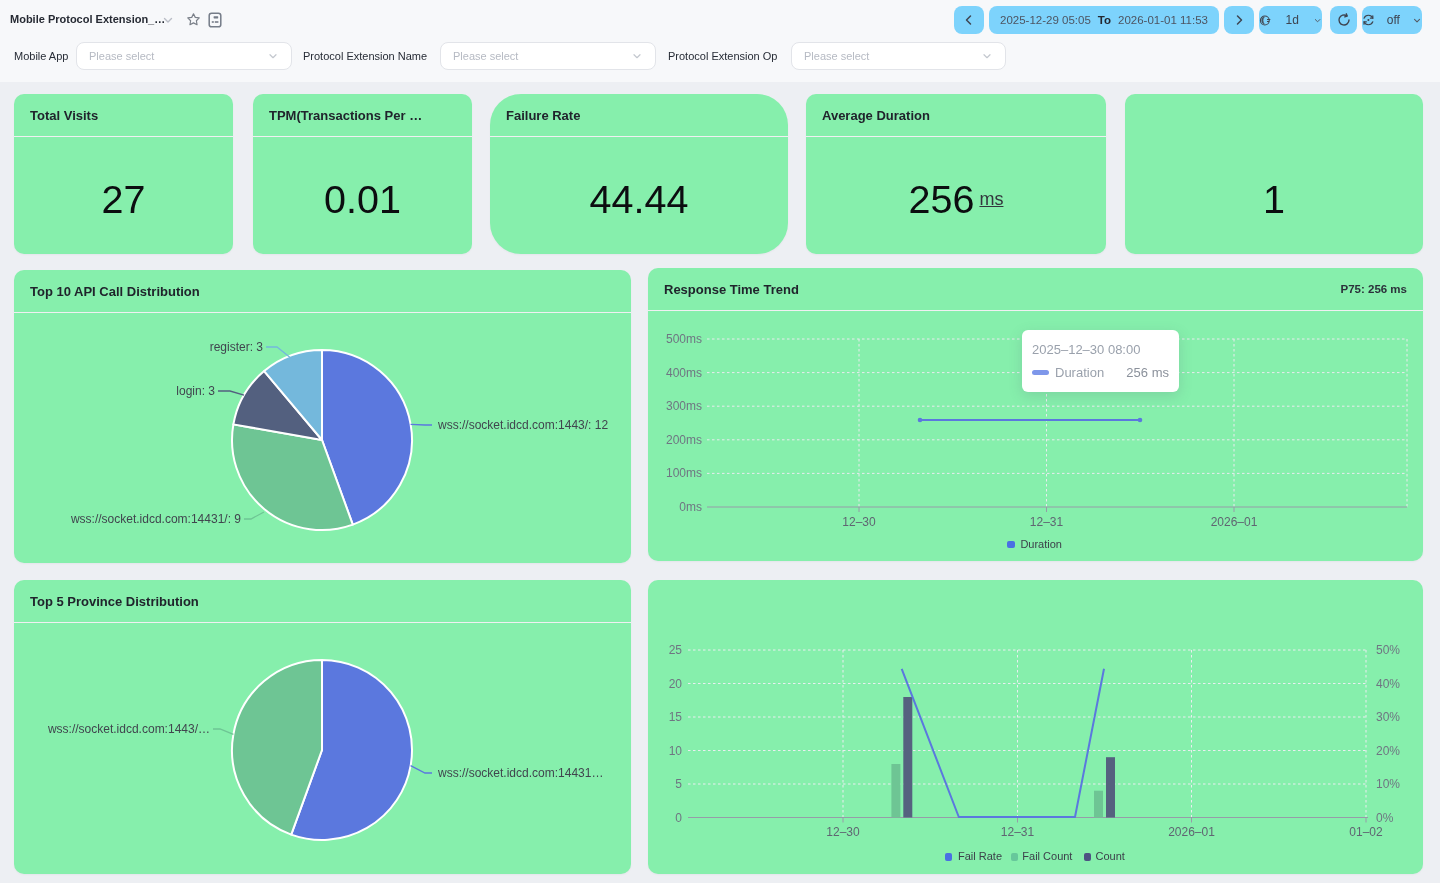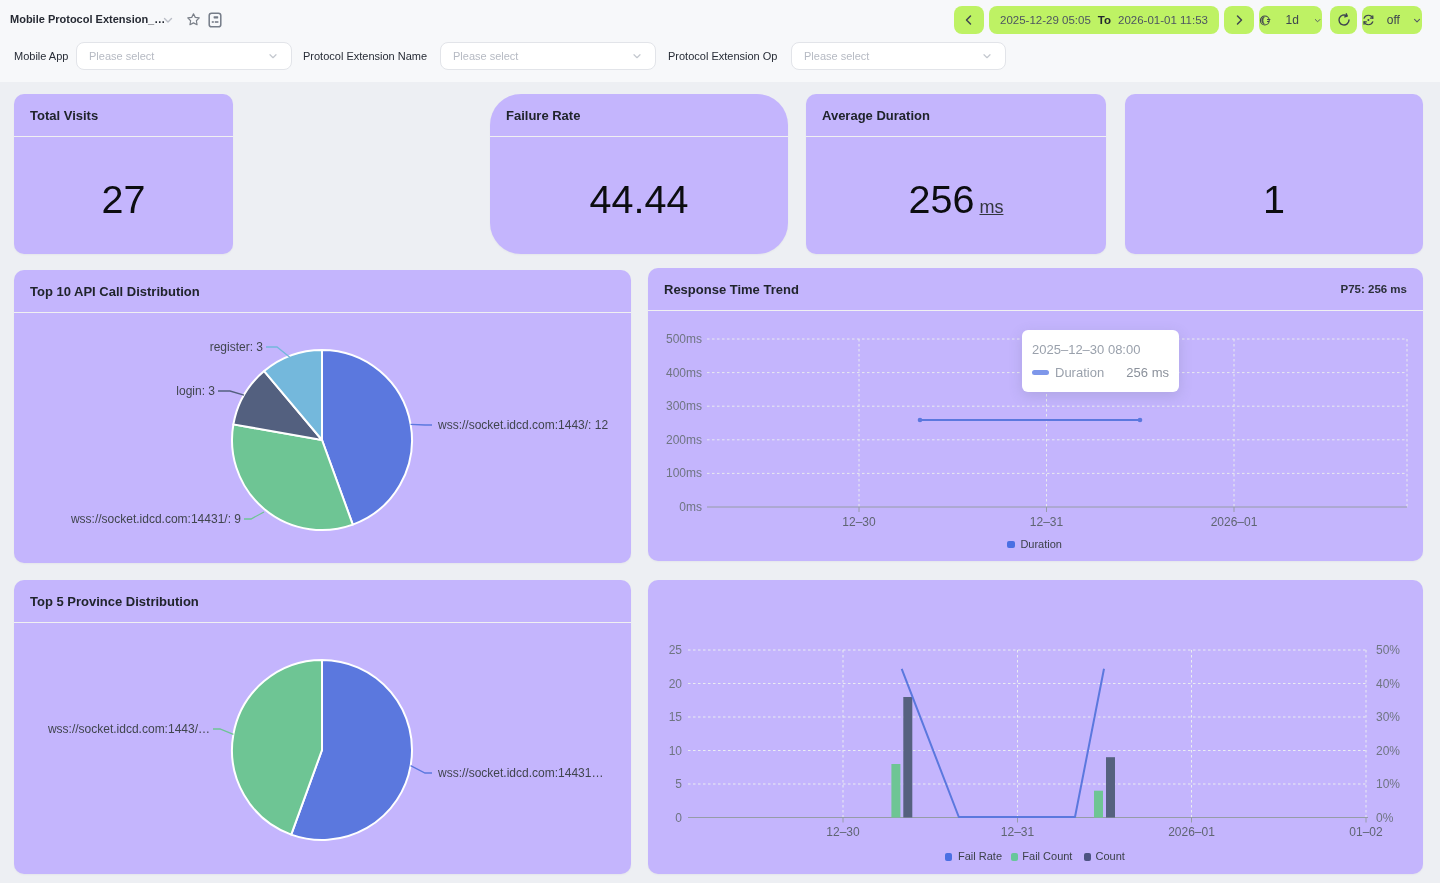--- a/index.html
+++ b/index.html
@@ -1,33 +1,33 @@
 <!DOCTYPE html>
 <html><head>
 <meta charset="utf-8">
 <style>
 * { margin:0; padding:0; box-sizing:border-box; }
 html,body { width:1440px; height:883px; overflow:hidden; background:#edeff3;
   font-family:"Liberation Sans", sans-serif; }
 .abs { position:absolute; }
 #page { position:relative; width:1324px; height:883px; }
 #header { position:absolute; left:0; top:0; width:1440px; height:82px; background:#f7f8fa; }
-.btn { position:absolute; top:6px; height:28px; background:#bef264; border-radius:8px;
+.btn { position:absolute; top:6px; height:28px; background:#7dd3fc; border-radius:8px;
   display:flex; align-items:center; justify-content:center; color:#3e4450; }
 .sel { position:absolute; top:42px; height:28px; background:#fff; border:1px solid #e2e4e9;
   border-radius:8px; display:flex; align-items:center; padding:0 12px; }
 .sel .ph { color:#b6bac3; font-size:11px; flex:1; }
 .flabel { position:absolute; top:42px; height:28px; line-height:28px; font-size:11px; color:#272c36; }
-.card { position:absolute; background:#c4b5fd; border-radius:10px; box-shadow:0 1px 2px rgba(31,35,41,0.04); }
+.card { position:absolute; background:#86efac; border-radius:10px; box-shadow:0 1px 2px rgba(31,35,41,0.04); }
 .chead { position:absolute; left:0; top:0; right:0; height:43px; border-bottom:1px solid #f0f0f2; }
 .chead .t { position:absolute; left:16px; top:0; line-height:43px; font-size:13px; font-weight:700; color:#20242c; }
 .chead .r { position:absolute; right:16px; top:0; line-height:43px; font-size:11.5px; font-weight:700; color:#2b303a; }
 .bignum { position:absolute; left:0; right:0; top:43px; bottom:0; display:flex;
   align-items:center; justify-content:center; padding-top:7px; font-size:39.5px; color:#0c0d10; letter-spacing:0; }
-.bignum .unit { font-size:18px; color:#33363d; margin-left:5px; align-self:center; position:relative; top:8px;text-decoration:underline; }
+.bignum .unit { font-size:18px; color:#33363d; margin-left:5px; align-self:center; position:relative; top:0;text-decoration:underline; }
 .axlab { font-size:12px; fill:#6f7582; }
 .xlab { font-size:12px; fill:#5f6572; }
 .pielab { font-size:12px; fill:#40454e; }
 .legtxt { position:absolute; font-size:11px; line-height:13px; color:#3c414a; }
 .legsq { position:absolute; width:7.5px; height:7.5px; border-radius:2px; }
 #tooltip { position:absolute; left:374px; top:62px; width:157px; height:62px; background:#fff;
   border-radius:6px; box-shadow:0 4px 14px rgba(80,90,110,0.18); }
 </style>
 </head>
 <body>
@@ -111,20 +111,26 @@
       <svg width="12" height="12" viewBox="0 0 14 14" fill="none" stroke="#c4c8cf" stroke-width="1.4" stroke-linecap="round" stroke-linejoin="round">
         <path d="M3.5 5.5 L7 9 L10.5 5.5"></path>
       </svg>
     </div>
 <div class="card" style="left:14px; top:94px; width:219px; height:160px;">
   <div class="chead">
         <div class="t">Total Visits</div>
       </div>
   <div class="bignum">27</div>
 </div>
+<div class="card" style="left:253px; top:94px; width:219px; height:160px;">
+  <div class="chead">
+        <div class="t">TPM(Transactions Per …</div>
+      </div>
+  <div class="bignum">0.01</div>
+</div>
 <div class="card" style="left:490px; top:94px; width:298px; height:160px;border-radius:31px;">
   <div class="chead">
         <div class="t">Failure Rate</div>
       </div>
   <div class="bignum">44.44</div>
 </div>
 <div class="card" style="left:806px; top:94px; width:300px; height:160px;">
   <div class="chead">
         <div class="t">Average Duration</div>
       </div>

